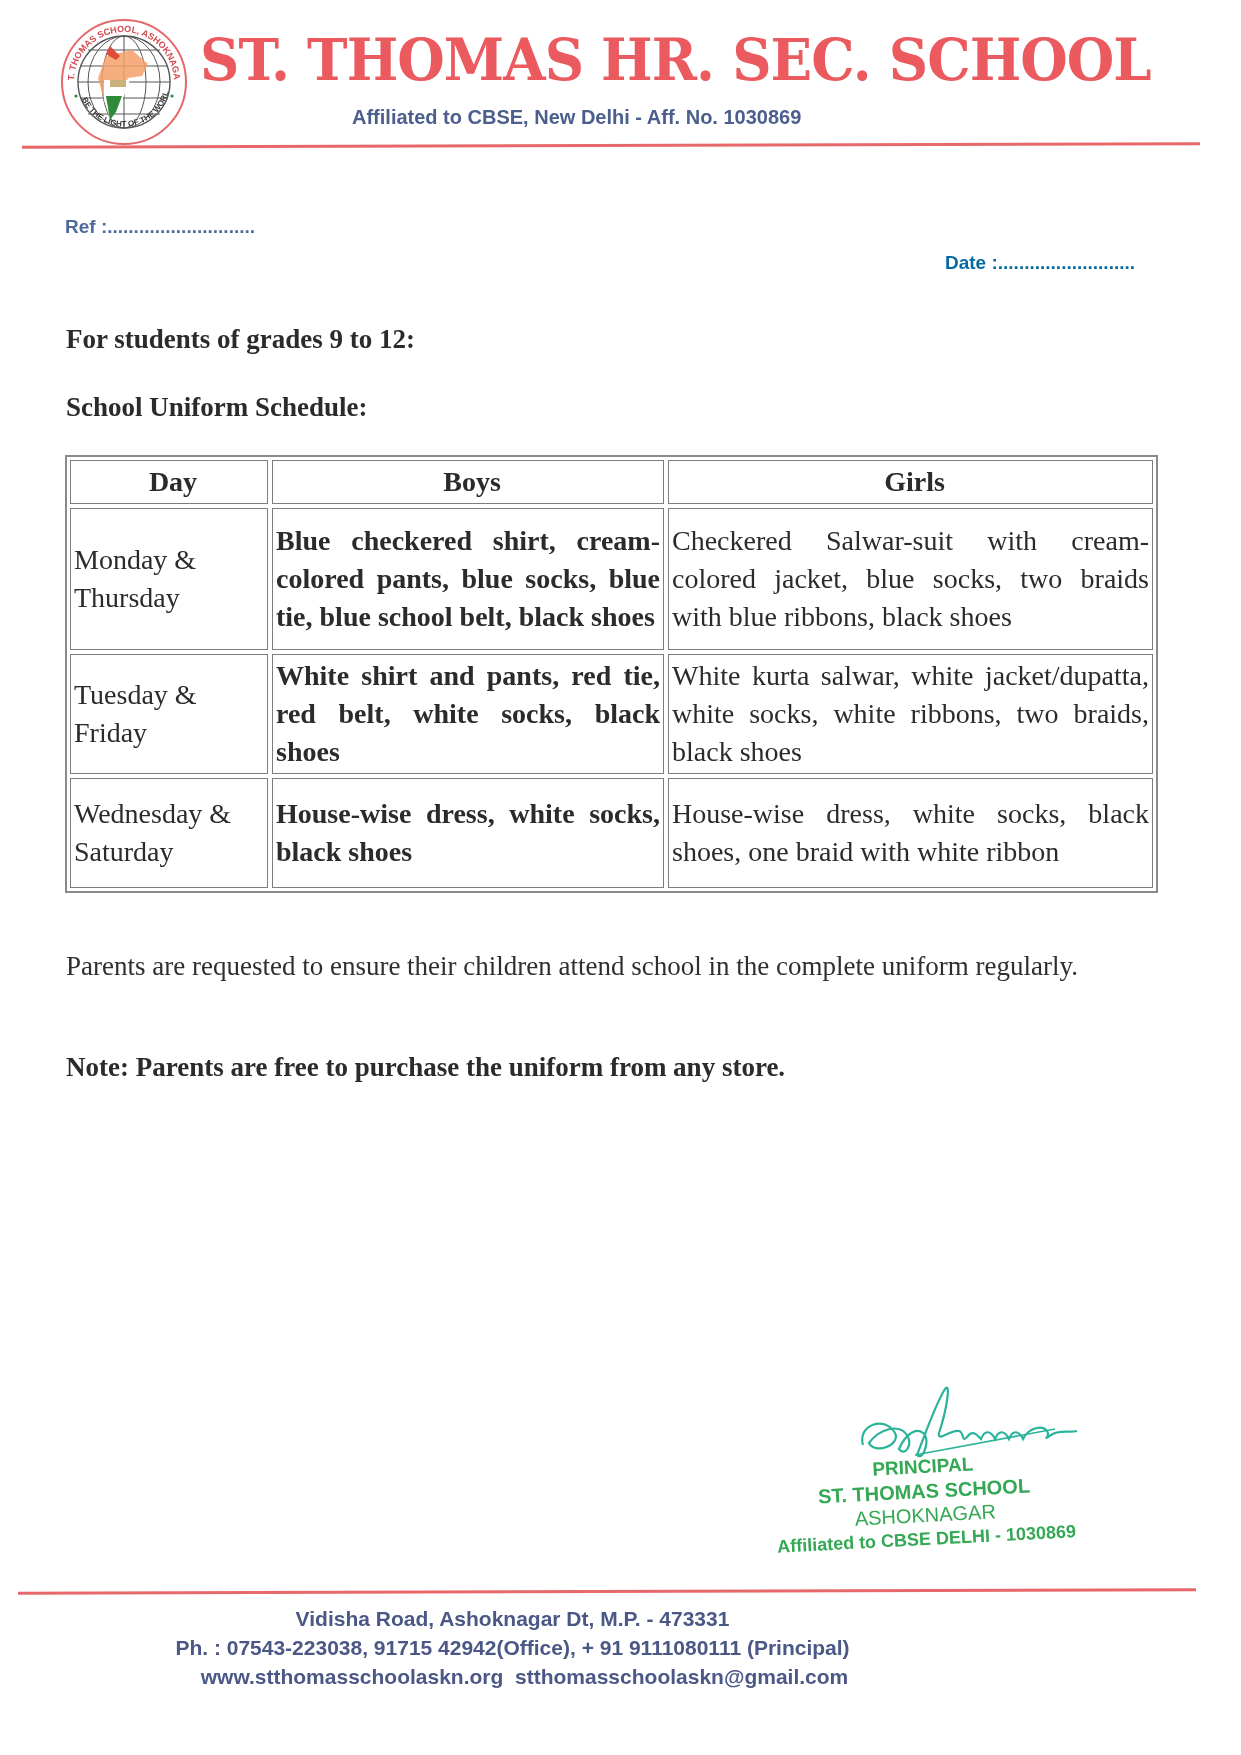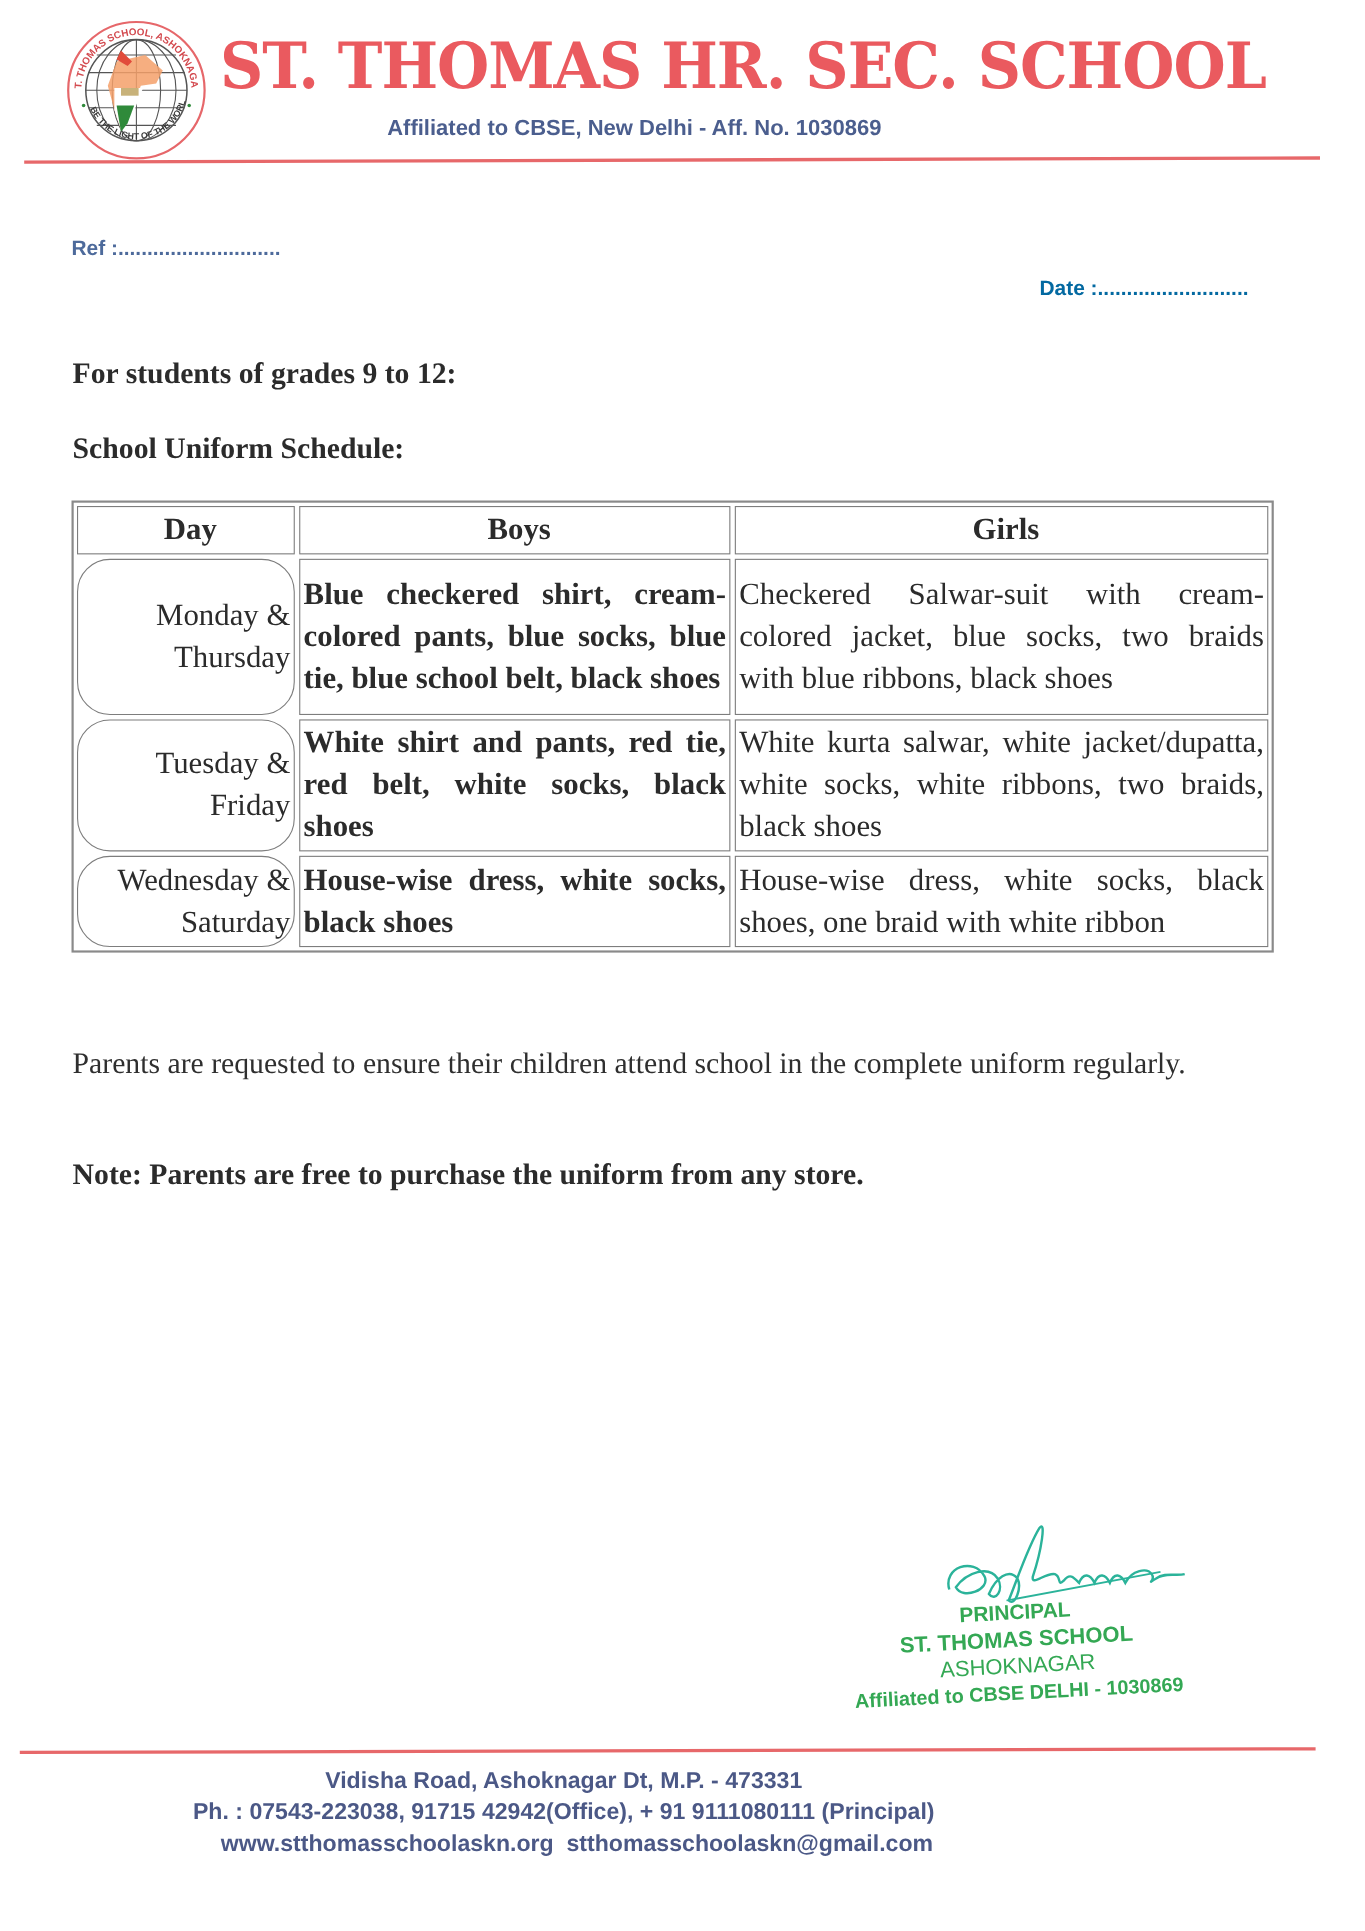--- a/index.html
+++ b/index.html
@@ -17,21 +17,21 @@
   .date { left:945px; top:208px; font-family:"Liberation Sans", sans-serif; font-weight:bold; font-size:19px; color:#0369a1; white-space:nowrap;margin-top:44px; }
 
   .intro { left:66px; top:324px; font-size:27px; font-weight:bold; color:#2b2b2b; white-space:nowrap;text-align:right; }
   .subhead { left:66px; top:392px; font-size:27px; font-weight:bold; color:#2b2b2b; white-space:nowrap; }
 
   
   .tbl { left:65px; top:455px; width:1093px; border:2px solid #8a8a8a; padding:3px; box-sizing:border-box; }
   table { border-collapse:separate; border-spacing:4px; width:100%; margin:-4px; width:calc(100% + 8px); }
   td, th { border:1.5px solid #7d7d7d; padding:2px 3px; vertical-align:middle; font-size:28px; line-height:38px; color:#2b2b2b; }
   th { font-weight:bold; text-align:center; height:38px;padding-left:11px; }
-  td.day { width:190px; text-align:right;border-radius:30px; }
+  td.day { width:190px; text-align:left; }
   td.boys { width:384px; text-align:justify; text-align-last:left;font-weight:bold; }
   td.girls { text-align:justify; text-align-last:left; }
 
   .para { left:66px; top:946px; width:1100px; font-size:27px; line-height:40px; color:#2f2f2f; }
   .note { left:66px; top:1052px; font-size:27px; font-weight:bold; color:#2b2b2b; white-space:nowrap; }
 
   
   .sign { left:855px; top:1385px; width:240px; height:80px; }
   .stamp { left:755px; top:1455px; width:340px; height:110px; transform:rotate(-3deg); transform-origin:center; font-family:"Liberation Sans", sans-serif; font-weight:bold; color:#34a854; text-align:center; }
   .stamp div { white-space:nowrap; }
@@ -97,21 +97,21 @@
       <tr style="height:142px;">
         <td class="day">Monday &amp; Thursday</td>
         <td class="boys">Blue checkered shirt, cream-colored pants, blue socks, blue tie, blue school belt, black shoes</td>
         <td class="girls">Checkered Salwar-suit with cream-colored jacket, blue socks, two braids with blue ribbons, black shoes</td>
       </tr>
       <tr style="height:110px;">
         <td class="day">Tuesday &amp; Friday</td>
         <td class="boys">White shirt and pants, red tie, red belt, white socks, black shoes</td>
         <td class="girls">White kurta salwar, white jacket/dupatta, white socks, white ribbons, two braids, black shoes</td>
       </tr>
-      <tr style="height:83px;">
+      <tr style="height:110px;">
         <td class="day">Wednesday &amp; Saturday</td>
         <td class="boys">House-wise dress, white socks, black shoes</td>
         <td class="girls">House-wise dress, white socks, black shoes, one braid with white ribbon</td>
       </tr>
     </tbody>
   </table>
 </div>
 
 <div class="abs para">Parents are requested to ensure their children attend school in the complete uniform regularly.</div>
 <div class="abs note">Note: Parents are free to purchase the uniform from any store.</div>

